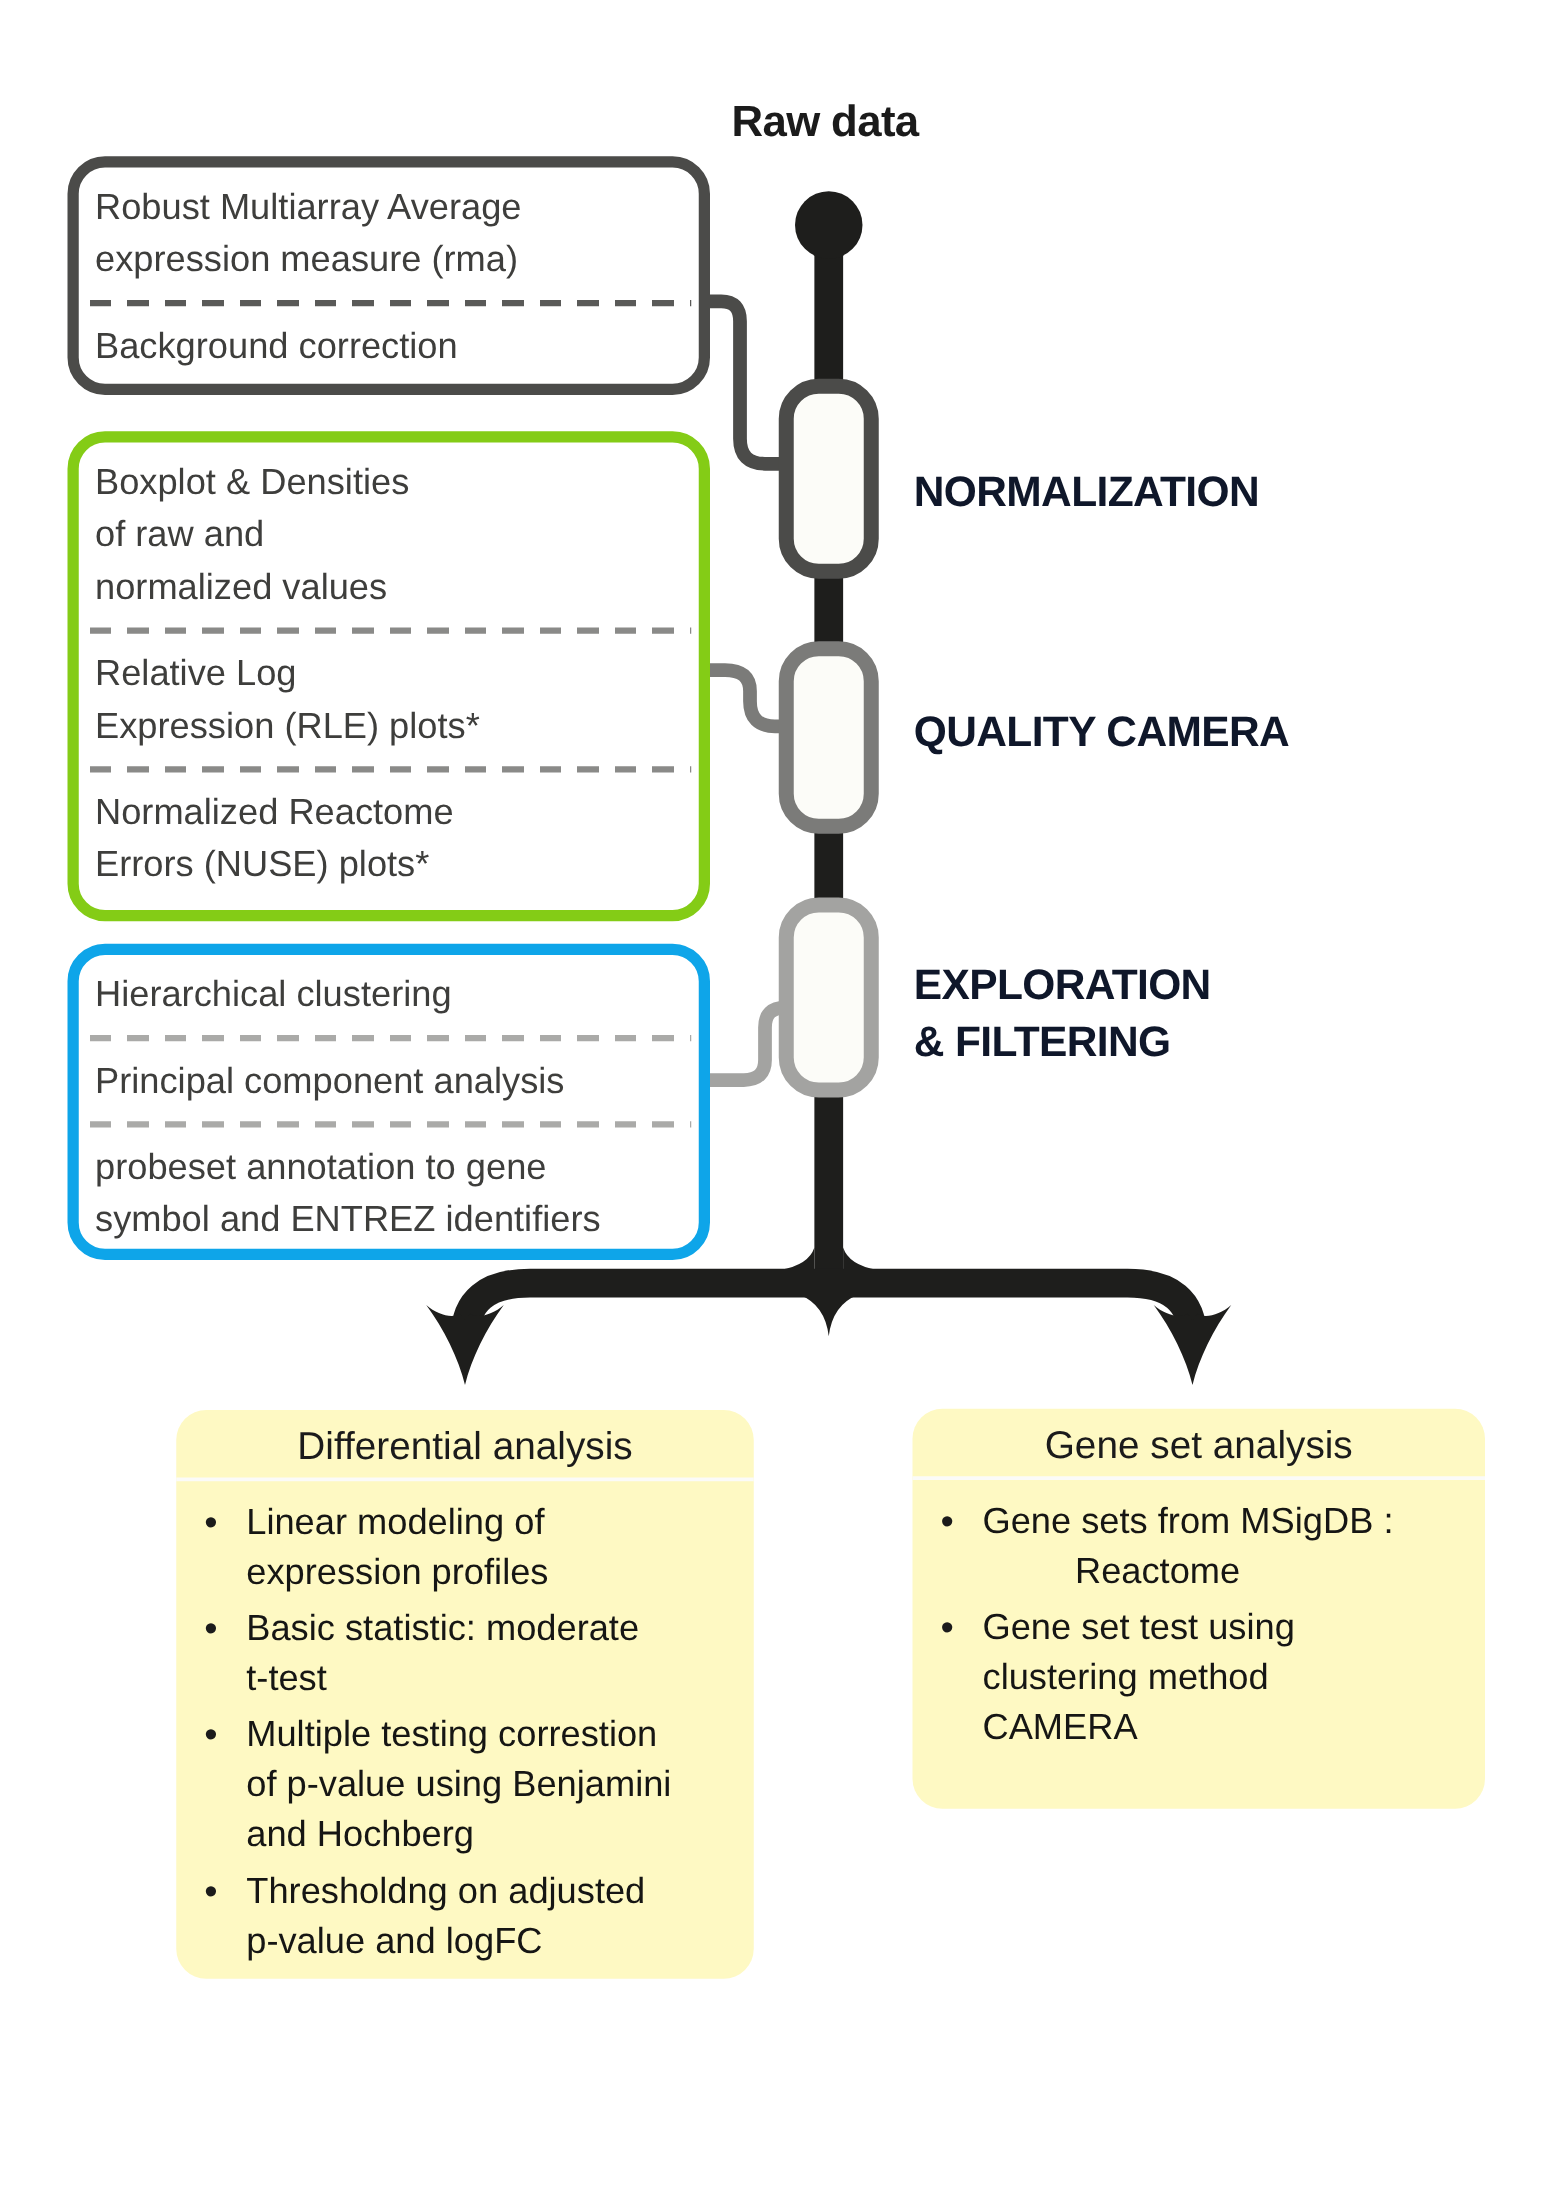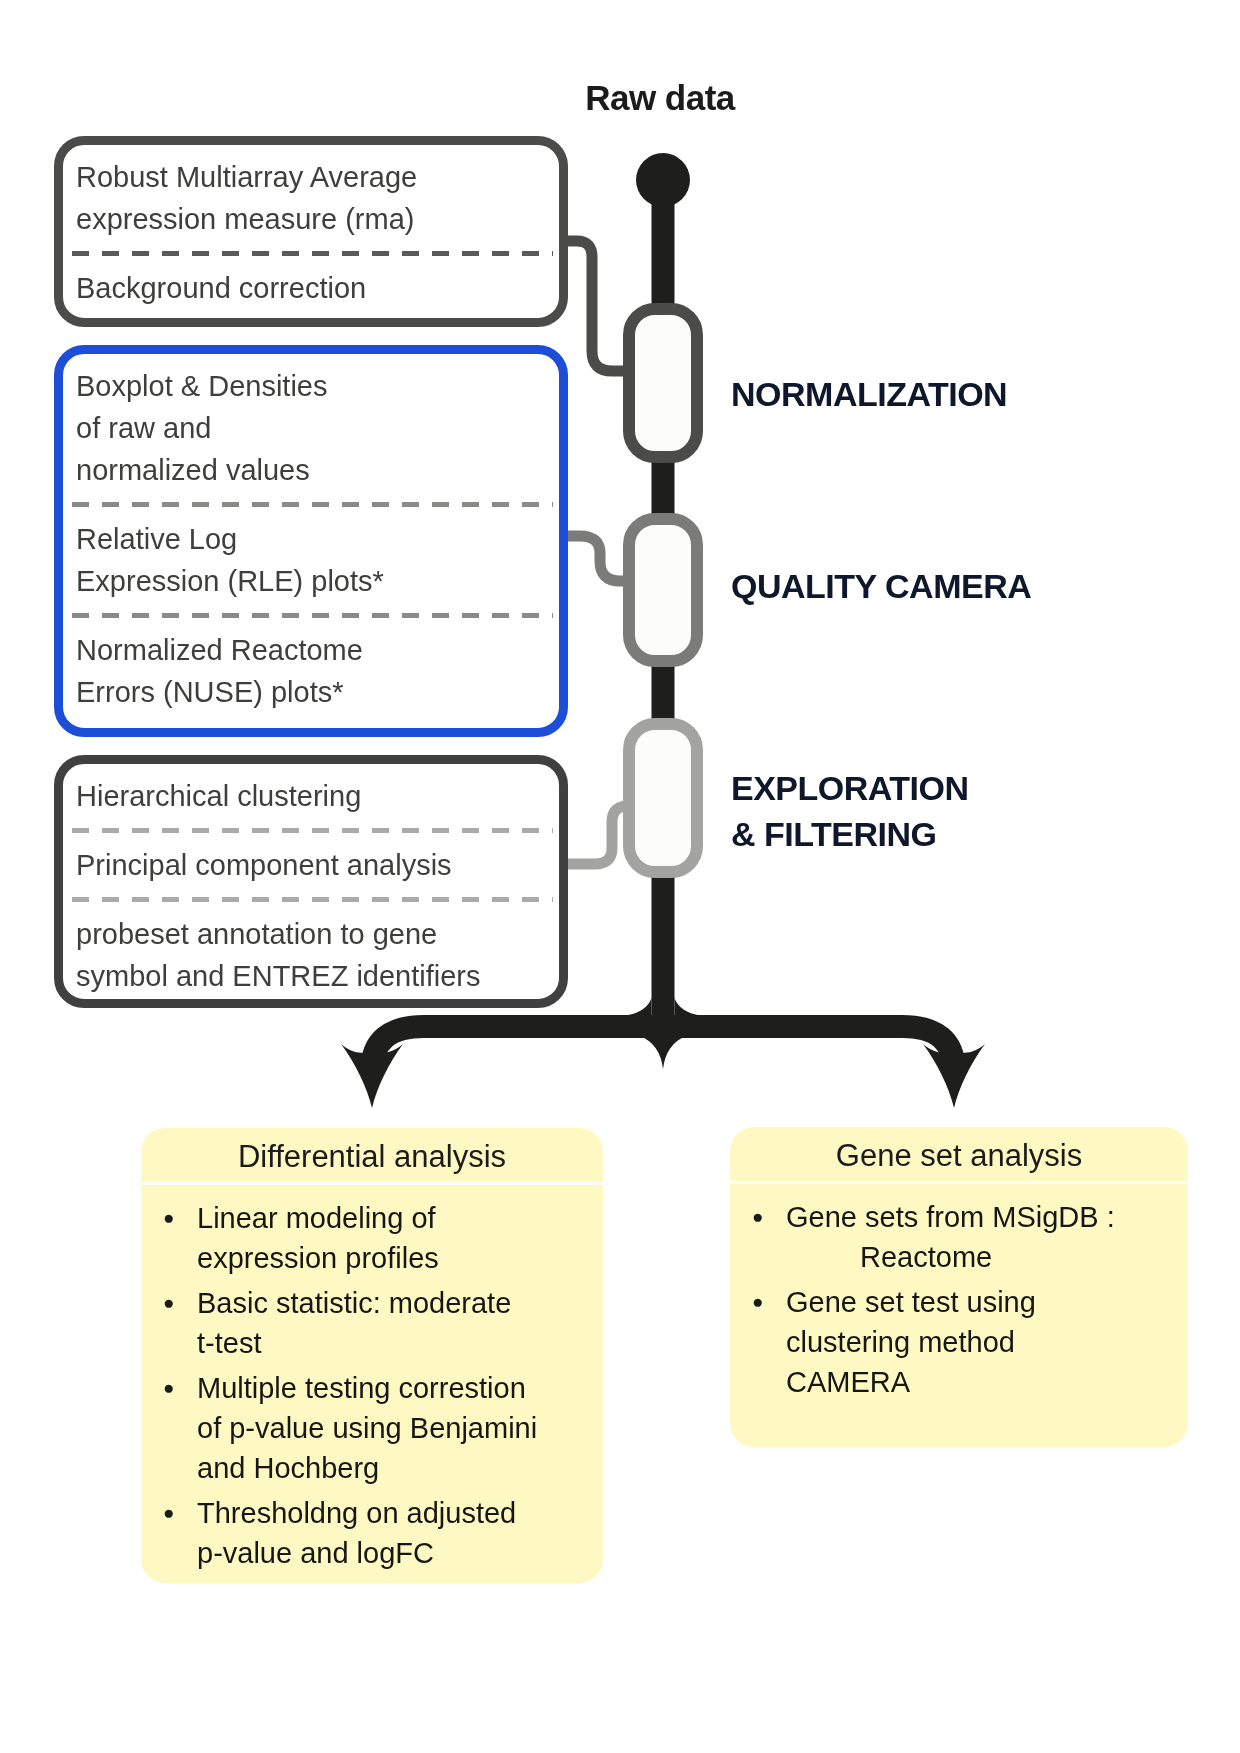--- a/index.html
+++ b/index.html
@@ -14,23 +14,23 @@
     font-size:35px;font-weight:700;color:#1b1b1b;letter-spacing:-0.5px;
   }
 
   
   .pbox{
     position:absolute;left:54px;width:514px;box-sizing:border-box;
     border-radius:30px;background:#ffffff;
     font-size:29px;line-height:42px;color:#3e3e3c;
     padding:11px 6px 6px 13px;
   }
-  .pbox1{top:136px;height:191px;border:9px solid #4b4b49;}
-  .pbox2{top:345px;height:392px;border:9px solid #1d4ed8;}
-  .pbox3{top:755px;height:253px;border:9px solid #404040;}
+  .pbox1{top:125px;height:191px;border:9px solid #4b4b49;}
+  .pbox2{top:345px;height:392px;border:9px solid #84cc16;}
+  .pbox3{top:755px;height:253px;border:9px solid #0ea5e9;}
   .dash{height:5px;margin:11px 0 11px -4px;}
   .pbox1 .dash{background:repeating-linear-gradient(90deg,#5a5a58 0 17px,transparent 17px 30px);}
   .pbox2 .dash{background:repeating-linear-gradient(90deg,#8a8a88 0 17px,transparent 17px 30px);}
   .pbox3 .dash{background:repeating-linear-gradient(90deg,#aaaaa8 0 17px,transparent 17px 30px);}
 
   
   .stage{
     position:absolute;left:731px;font-size:34px;font-weight:700;color:#0f172a;
     line-height:46px;letter-spacing:-0.5px;white-space:nowrap;
   }

